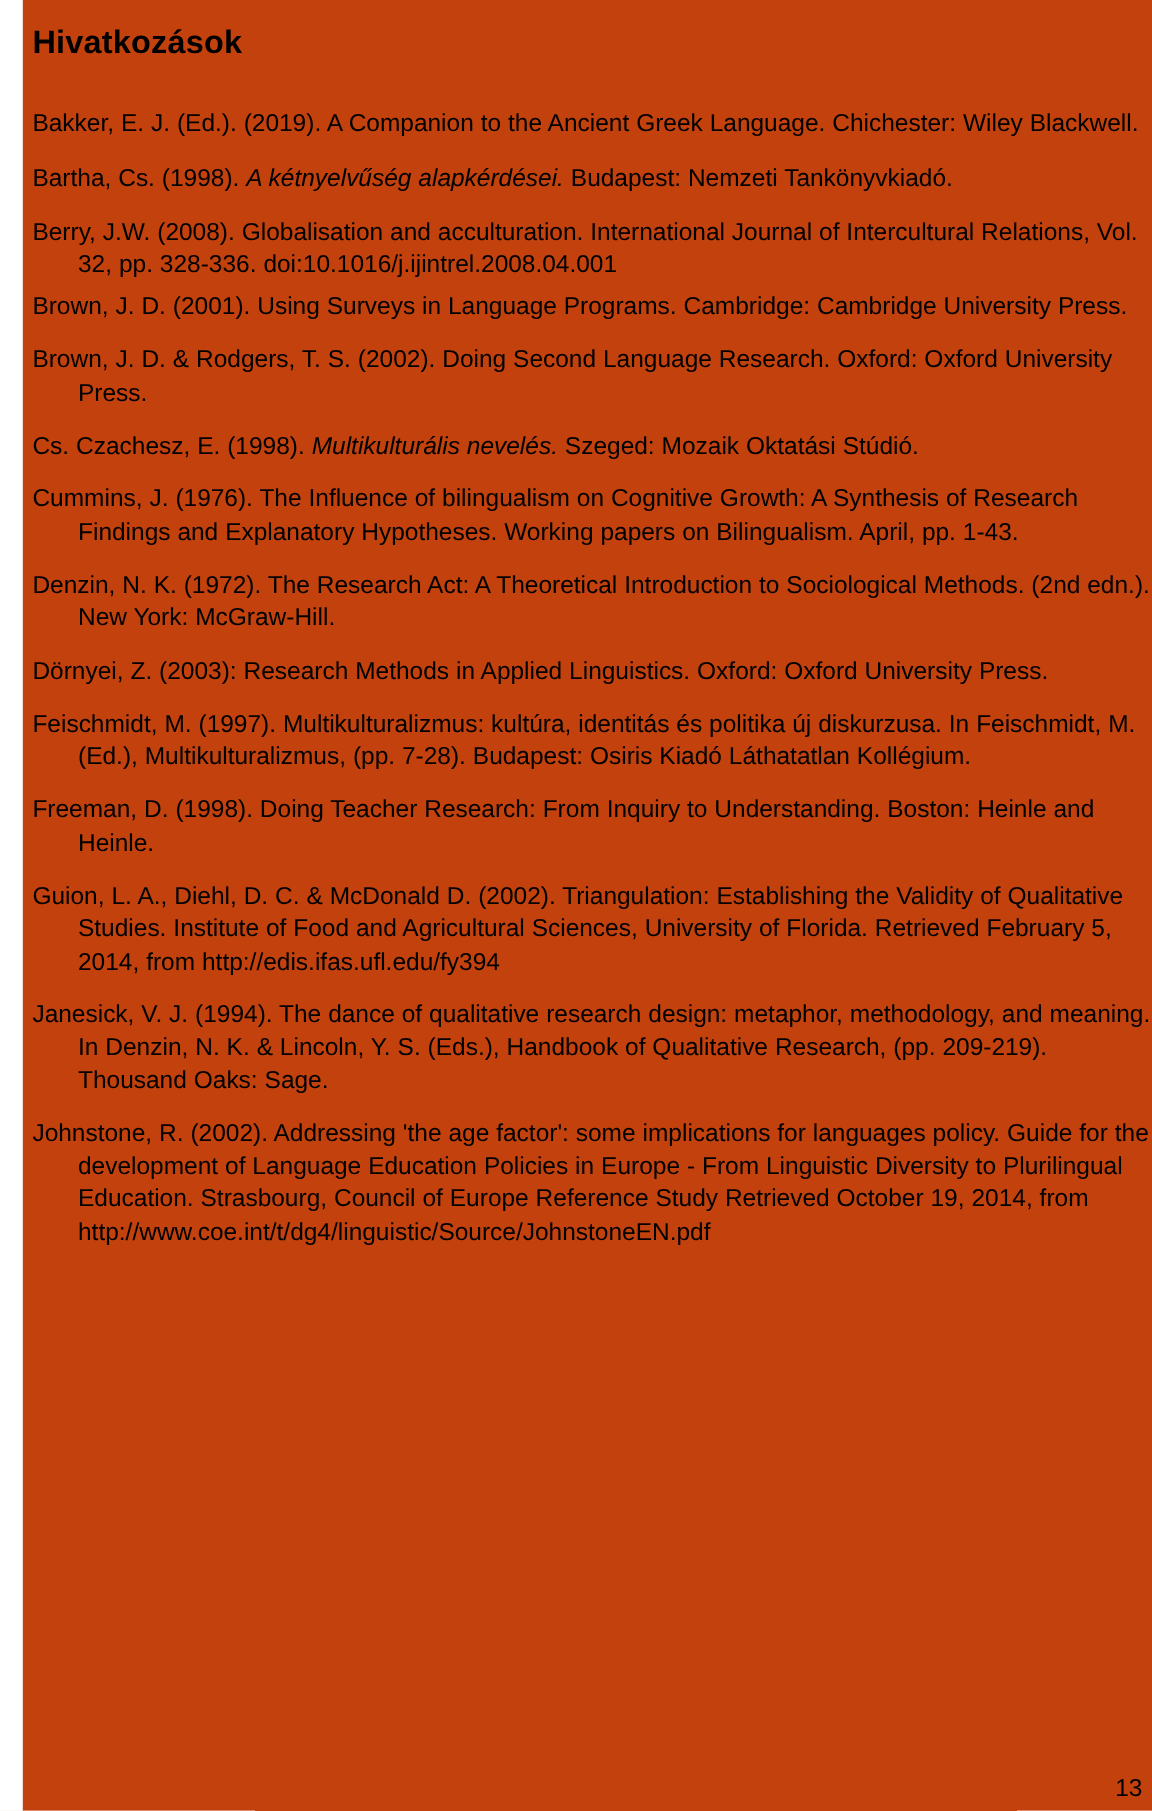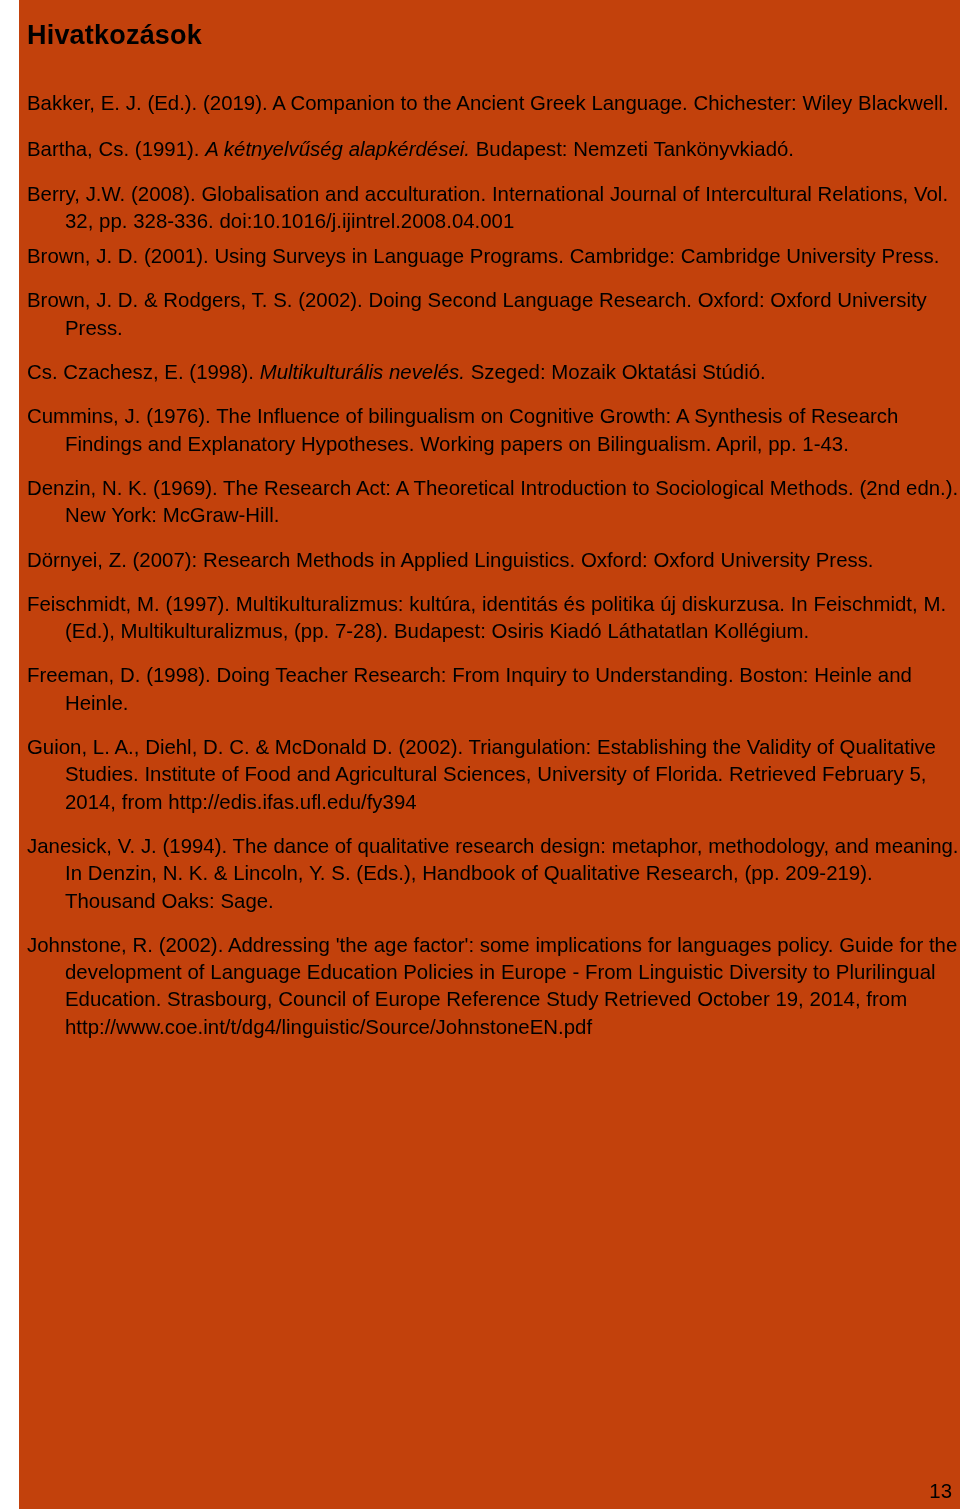--- a/index.html
+++ b/index.html
@@ -61,28 +61,28 @@
 </style>
 </head>
 <body>
 
 <div class="page">
 
   <h1 class="page-heading">Hivatkozások</h1>
 
   <div class="reference-list">
       <p class="reference-entry gap-none"><span>Bakker, E. J. (Ed.). (2019). A Companion to the Ancient Greek Language. Chichester: Wiley Blackwell.</span></p>
-      <p class="reference-entry gap-large"><span>Bartha, Cs. (1991). </span><span class="ref-title-italic">A kétnyelvűség alapkérdései.</span><span> Budapest: Nemzeti Tankönyvkiadó.</span></p>
+      <p class="reference-entry gap-large"><span>Bartha, Cs. (1998). </span><span class="ref-title-italic">A kétnyelvűség alapkérdései.</span><span> Budapest: Nemzeti Tankönyvkiadó.</span></p>
       <p class="reference-entry gap-small"><span>Berry, J.W. (2008). Globalisation and acculturation. International Journal of Intercultural Relations, Vol. 32, pp. 328-336. doi:10.1016/j.ijintrel.2008.04.001</span></p>
       <p class="reference-entry gap-tiny"><span>Brown, J. D. (2001). Using Surveys in Language Programs. Cambridge: Cambridge University Press.</span></p>
       <p class="reference-entry gap-small"><span>Brown, J. D. &amp; Rodgers, T. S. (2002). Doing Second Language Research. Oxford: Oxford University Press.</span></p>
       <p class="reference-entry gap-small"><span>Cs. Czachesz, E. (1998). </span><span class="ref-title-italic">Multikulturális nevelés.</span><span> Szeged: Mozaik Oktatási Stúdió.</span></p>
       <p class="reference-entry gap-small"><span>Cummins, J. (1976). The Influence of bilingualism on Cognitive Growth: A Synthesis of Research Findings and Explanatory Hypotheses. Working papers on Bilingualism. April, pp. 1-43.</span></p>
-      <p class="reference-entry gap-small"><span>Denzin, N. K. (1969). The Research Act: A Theoretical Introduction to Sociological Methods. (2nd edn.). New York: McGraw-Hill.</span></p>
-      <p class="reference-entry gap-small"><span>Dörnyei, Z. (2007): Research Methods in Applied Linguistics. Oxford: Oxford University Press.</span></p>
+      <p class="reference-entry gap-small"><span>Denzin, N. K. (1972). The Research Act: A Theoretical Introduction to Sociological Methods. (2nd edn.). New York: McGraw-Hill.</span></p>
+      <p class="reference-entry gap-small"><span>Dörnyei, Z. (2003): Research Methods in Applied Linguistics. Oxford: Oxford University Press.</span></p>
       <p class="reference-entry gap-small"><span>Feischmidt, M. (1997). Multikulturalizmus: kultúra, identitás és politika új diskurzusa. In Feischmidt, M. (Ed.), Multikulturalizmus, (pp. 7-28). Budapest: Osiris Kiadó Láthatatlan Kollégium.</span></p>
       <p class="reference-entry gap-small"><span>Freeman, D. (1998). Doing Teacher Research: From Inquiry to Understanding. Boston: Heinle and Heinle.</span></p>
       <p class="reference-entry gap-small"><span>Guion, L. A., Diehl, D. C. &amp; McDonald D. (2002). Triangulation: Establishing the Validity of Qualitative Studies. Institute of Food and Agricultural Sciences, University of Florida. Retrieved February 5, 2014, from http://edis.ifas.ufl.edu/fy394</span></p>
       <p class="reference-entry gap-small"><span>Janesick, V. J. (1994). The dance of qualitative research design: metaphor, methodology, and meaning. In Denzin, N. K. &amp; Lincoln, Y. S. (Eds.), Handbook of Qualitative Research, (pp. 209-219). Thousand Oaks: Sage.</span></p>
       <p class="reference-entry gap-small"><span>Johnstone, R. (2002). Addressing 'the age factor': some implications for languages policy. Guide for the development of Language Education Policies in Europe  - From Linguistic Diversity to Plurilingual Education. Strasbourg, Council of Europe Reference Study Retrieved October 19, 2014, from http://www.coe.int/t/dg4/linguistic/Source/JohnstoneEN.pdf</span></p>
     </div>
 
   <div class="page-number">13</div>
 
 </div>

